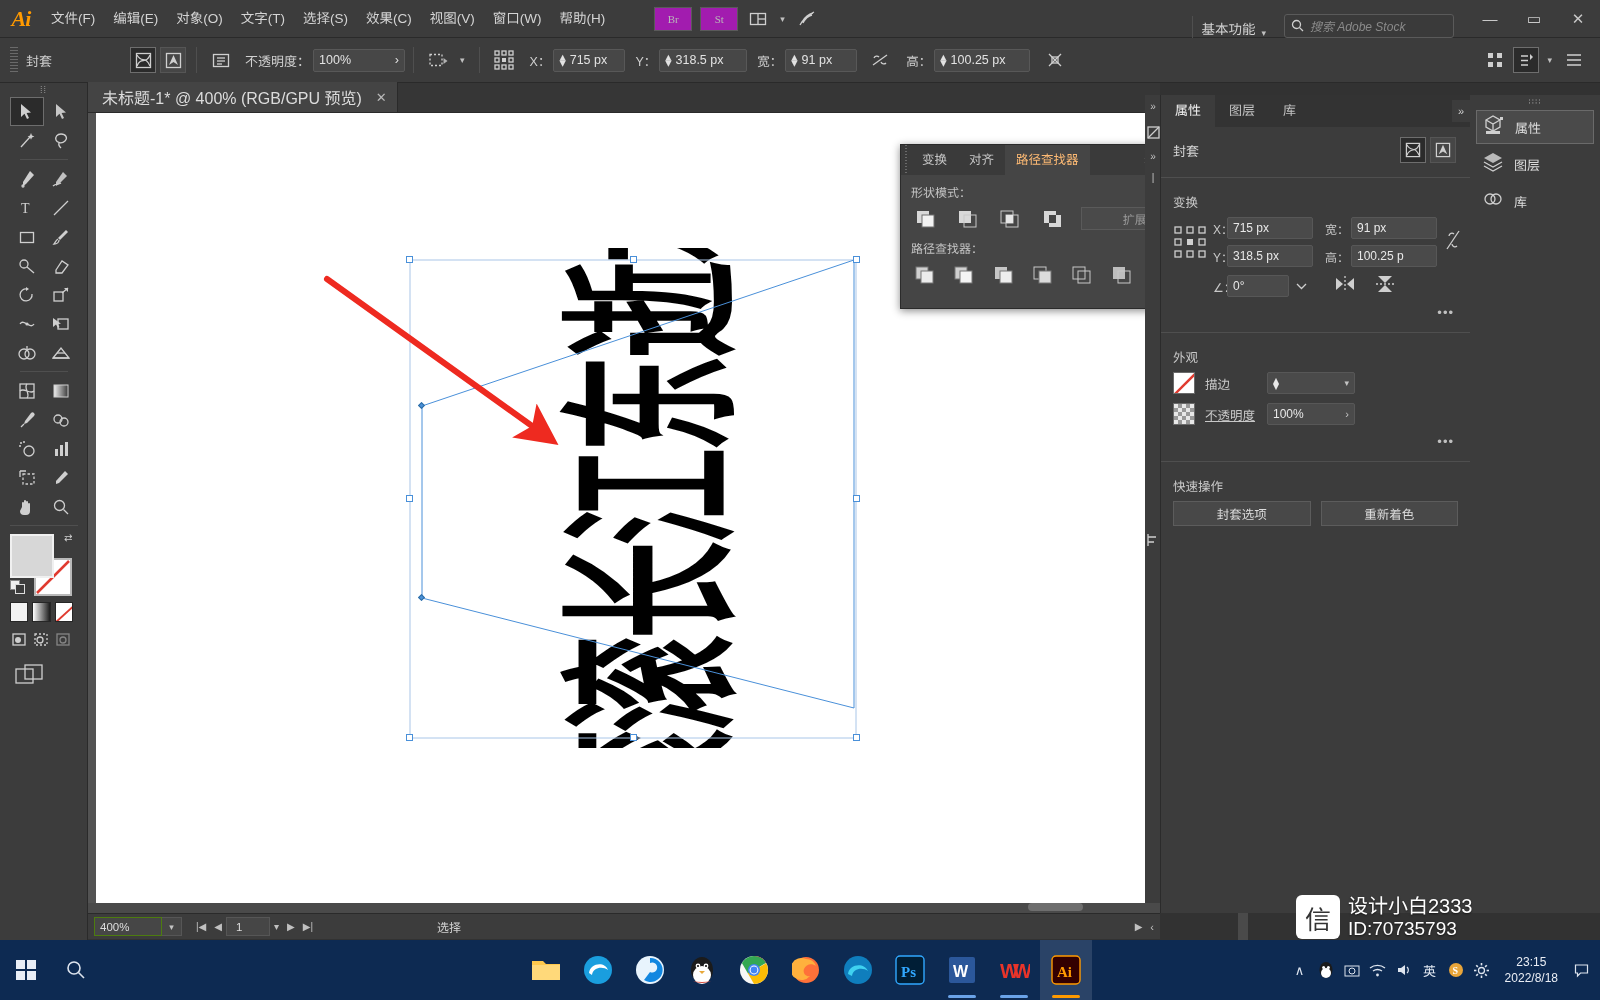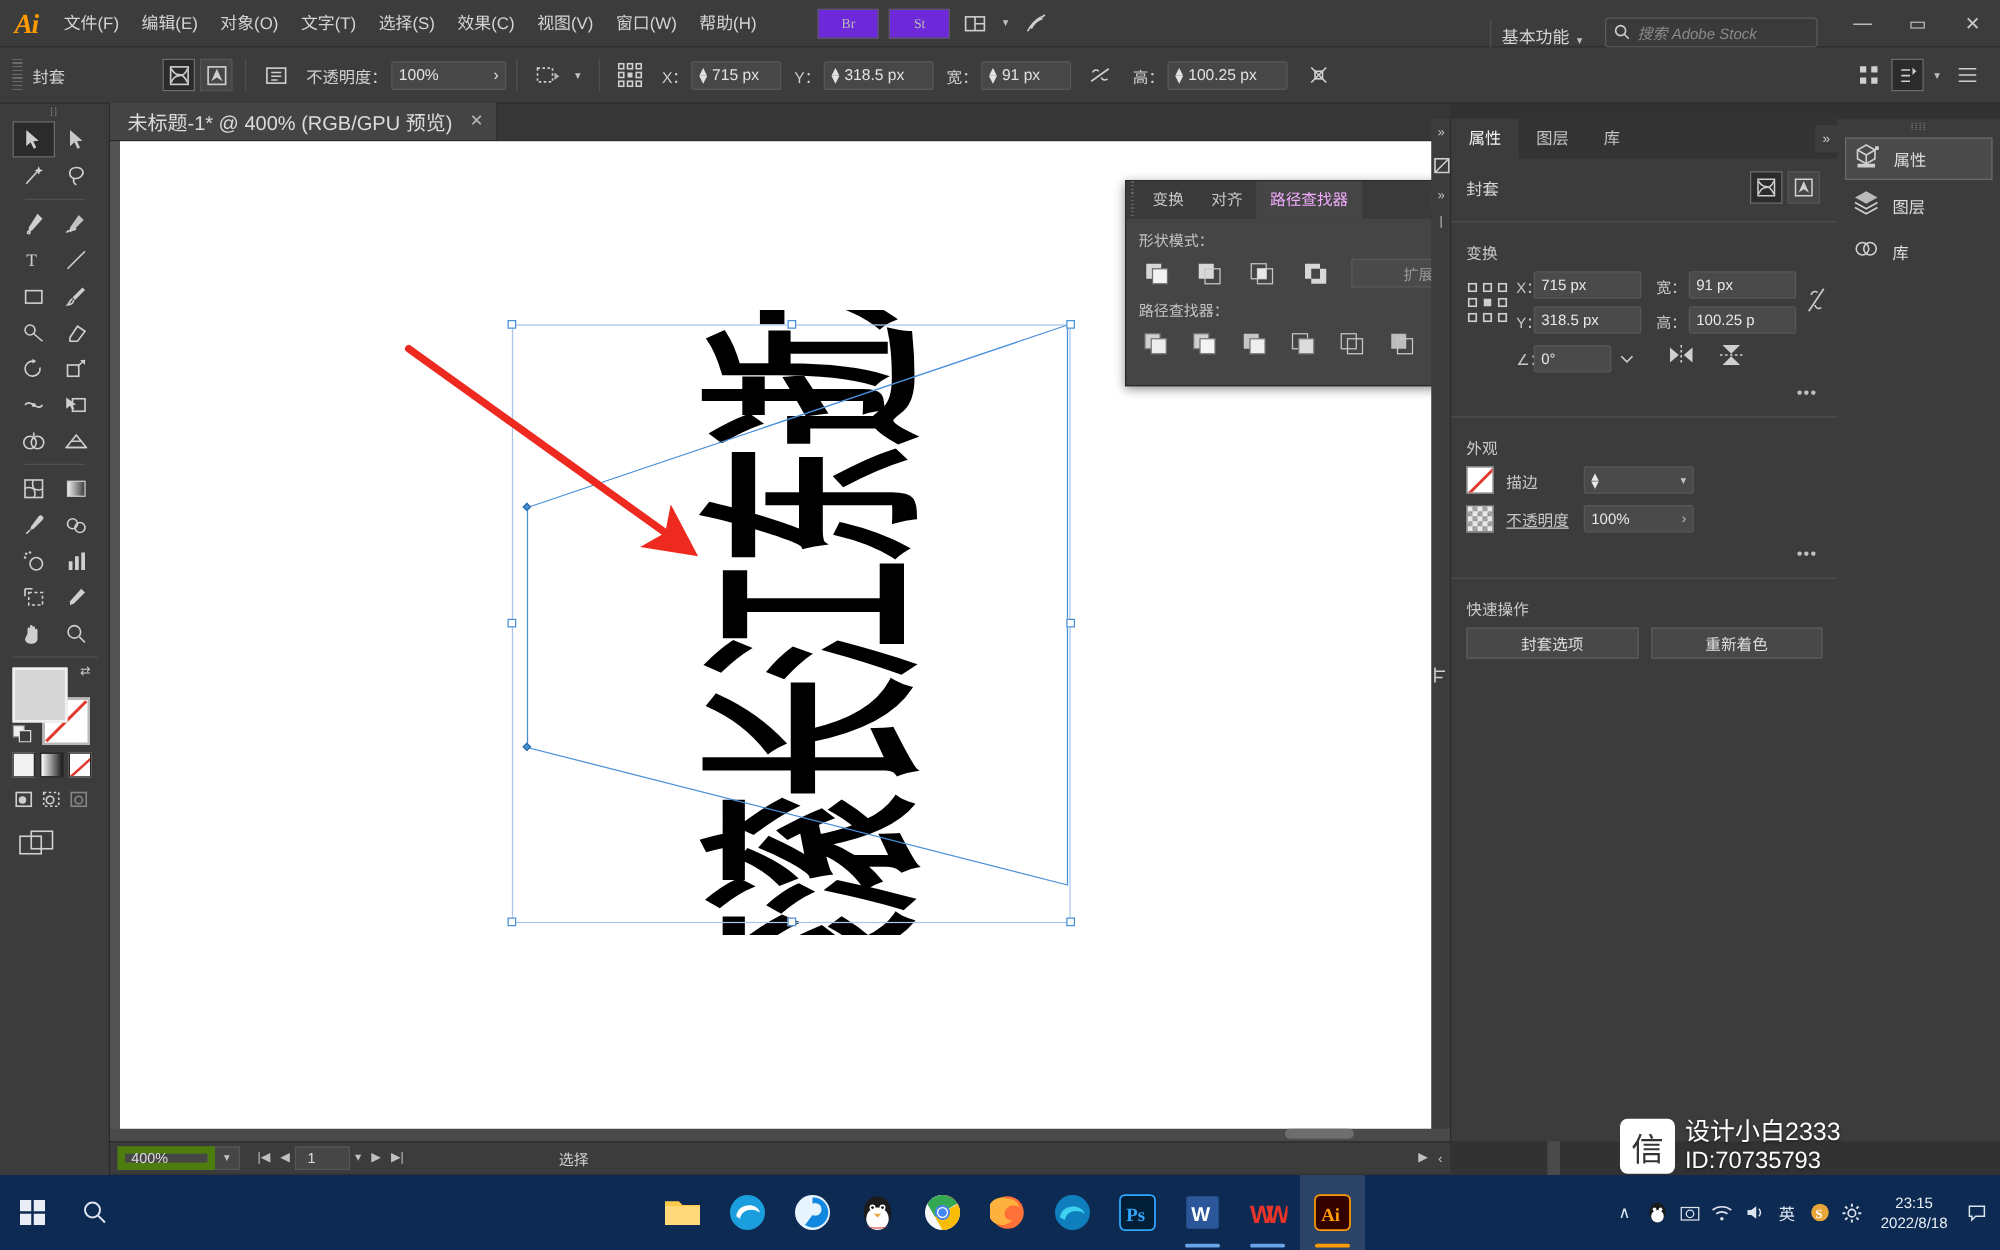--- a/index.html
+++ b/index.html
@@ -10,21 +10,21 @@
 
   
   .menubar { position:absolute; left:0; top:0; width:1600px; height:38px;
     background:#3c3c3c; border-bottom:1px solid #2a2a2a; display:flex; align-items:center; }
   .ai-logo { width:42px; height:38px; display:flex; align-items:center; justify-content:center;
     color:#ff9a00; font-size:22px; font-weight:bold; font-style:italic;
     font-family:"Liberation Serif",serif; letter-spacing:-1px; }
   .menu-item { color:#d4d4d4; font-size:13.5px; padding:0 9px; height:38px; line-height:38px;
     white-space:nowrap; cursor:default; }
   .mb-right { margin-left:auto; display:flex; align-items:flex-end; height:38px; }
-  .sq-btn { width:49px; height:24px; border:1px solid #5a5a5a; background:#6d28d9; color:#b8b8b8;
+  .sq-btn { width:38px; height:24px; border:1px solid #5a5a5a; background:#a21caf; color:#b8b8b8;
     font-size:11px; display:flex; align-items:center; justify-content:center; margin:0 4px;
     font-family:"Liberation Serif",serif; }
   .caret { color:#c0c0c0; font-size:9px; margin:0 6px; }
   .mb-divider { width:1px; height:22px; background:#4f4f4f; margin:0 8px; }
   .ws-label { color:#d4d4d4; font-size:13.5px; }
   .search-box { display:flex; align-items:center; width:170px; height:24px; border:1px solid #5a5a5a;
     border-radius:3px; background:#3a3a3a; padding:0 6px; margin-left:12px; }
   .search-box span.ph { color:#8a8a8a; font-size:12px; margin-left:6px; font-style:italic; }
   .wbtns { display:flex; margin-left:14px; }
   .wbtn { width:44px; height:38px; display:flex; align-items:center; justify-content:center;
@@ -99,21 +99,21 @@
   .arrow-red { position:absolute; left:225px; top:160px; pointer-events:none; }
 
   
   .pf-panel { position:absolute; left:900px; top:144px; width:260px; height:165px;
     background:#454545; border:1px solid #2b2b2b; box-shadow:0 2px 8px rgba(0,0,0,.45); }
   .pf-tabs { display:flex; height:30px; background:#3a3a3a; align-items:flex-end; position:relative; }
   .pf-left-grip { width:10px; height:30px; background:#3a3a3a;
     background-image:repeating-linear-gradient(to bottom,#6a6a6a 0 1px,transparent 1px 3px);
     background-size:2px 100%; background-repeat:no-repeat; background-position:4px center; }
   .pf-tab { height:30px; line-height:30px; padding:0 11px; color:#c7c7c7; font-size:12.5px; }
-  .pf-tab.active { background:#454545; color:#f0abfc; }
+  .pf-tab.active { background:#454545; color:#fdba74; }
   .pf-more { margin-left:auto; color:#c7c7c7; font-size:12px; padding:0 8px; line-height:30px; }
   .pf-body { padding:8px 10px; }
   .pf-sec { color:#c2c2c2; font-size:12px; margin-bottom:6px; }
   .pf-row { display:flex; align-items:center; margin-bottom:8px; }
   .pf-btn { width:31px; height:25px; display:flex; align-items:center; justify-content:center;
     margin-right:13px; }
   .pf-expand { width:70px; height:23px; border:1px solid #5a5a5a; background:#4a4a4a;
     color:#9a9a9a; font-size:12px; display:flex; align-items:center; justify-content:center;
     margin-left:auto;padding-left:40px; }
 
@@ -155,21 +155,21 @@
   .dock-collapse { position:absolute; left:1452px; top:100px; width:18px; height:22px;
     display:flex; align-items:center; justify-content:center; color:#cfcfcf; font-size:11px;
     background:#3c3c3c; }
   .left-stub { position:absolute; left:1145px; top:95px; width:16px; height:818px; background:#3c3c3c; }
   .stub-icon { width:16px; display:flex; justify-content:center; color:#c3c3c3; font-size:10px; }
 
   
   .statusbar { position:absolute; left:88px; top:913px; width:1072px; height:26px;
     background:#3c3c3c; border-top:1px solid #2a2a2a; display:flex; align-items:center;
     padding:0 6px; }
-  .sb-zoom { display:flex; align-items:center; width:78px; height:19px; border:6px solid #4d7c0f;
+  .sb-zoom { display:flex; align-items:center; width:68px; height:19px; border:1px solid #4d7c0f;
     background:#464646; padding:0 5px; }
   .sb-zoom span { color:#ddd; font-size:11.5px; }
   .sb-dd { width:20px; height:19px; display:flex; align-items:center; justify-content:center;
     color:#c4c4c4; font-size:9px; border:1px solid #565656; border-left:none; background:#464646; }
   .sb-nav { display:flex; align-items:center; margin-left:10px; }
   .sb-nav span { color:#c0c0c0; font-size:10px; padding:0 4px; }
   .sb-page { width:44px; height:19px; border:1px solid #565656; background:#464646;
     display:flex; align-items:center; padding-left:5px; }
   .sb-page span { color:#ddd; font-size:11.5px; }
   .sb-status { color:#cfcfcf; font-size:12px; margin-left:120px; }

